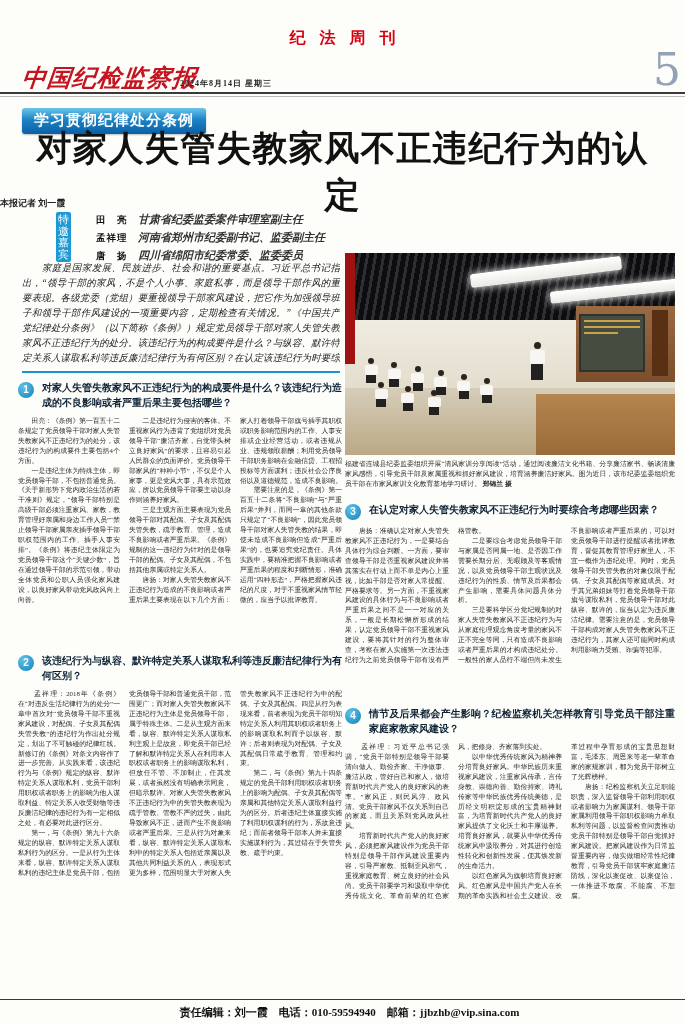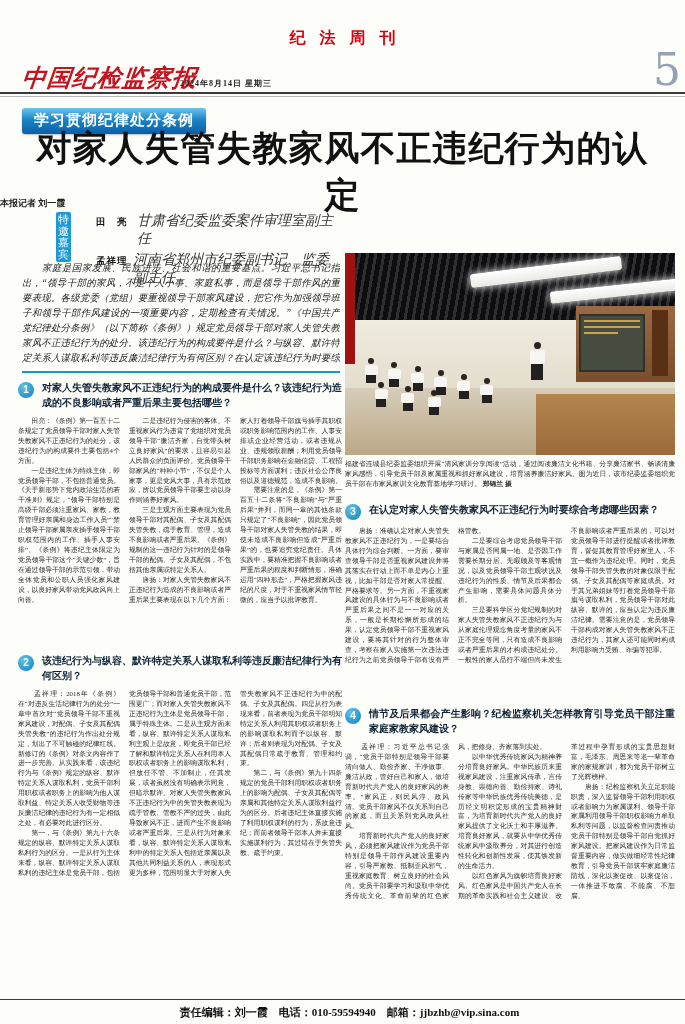--- a/index.html
+++ b/index.html
@@ -24,21 +24,21 @@
     letter-spacing:1px;color:#111;font-family:"DejaVu Serif",serif;}
   .byline{position:absolute;left:0;top:197px;width:100%;font-size:9px;font-weight:bold;color:#222;}
 
   
   .guest-panel{position:absolute;left:56px;top:212px;width:286px;display:flex;}
   .guest-label{width:15px;background:#1d9ad6;color:#fff;font-size:11px;line-height:11.5px;text-align:center;
     padding:2px 0;font-family:"Liberation Sans",sans-serif;word-break:break-all;border-radius:2px;align-self:flex-start;}
   .guest-rows{margin-left:25px;flex:1;}
   .guest-row{display:flex;margin-bottom:3px;align-items:baseline;}
   .guest-name{width:42px;font-size:9.5px;font-weight:bold;color:#111;letter-spacing:1px;}
-  .guest-title{font-size:14px;color:#333;font-style:italic;}
+  .guest-title{font-size:11px;color:#333;font-style:italic;font-weight:bold;}
 
   
   .intro{position:absolute;left:22px;top:261px;width:318px;height:106px;overflow:hidden;
     font-size:9.5px;line-height:1.58;color:#222;text-align:justify;font-style:italic;white-space:pre-line;word-break:break-all;}
   .intro-rule{position:absolute;left:22px;top:371px;width:318px;border-top:2px solid #1a96cf;}
 
   
   .qsection{position:absolute;}
   .qhead{display:flex;}
   .qnum{flex:0 0 16px;width:16px;height:16px;border-radius:50%;margin-right:8px;margin-top:1px;
@@ -104,20 +104,24 @@
     <div class="guest-label">特邀嘉宾</div>
     <div class="guest-rows">
       <div class="guest-row">
         <span class="guest-name">田　亮</span>
         <span class="guest-title">甘肃省纪委监委案件审理室副主任</span>
       </div>
       <div class="guest-row">
         <span class="guest-name">孟祥理</span>
         <span class="guest-title">河南省郑州市纪委副书记、监委副主任</span>
       </div>
+      <div class="guest-row">
+        <span class="guest-name">唐　扬</span>
+        <span class="guest-title">四川省绵阳市纪委常委、监委委员</span>
+      </div>
     </div>
   </div>
 
   <div class="intro">　　家庭是国家发展、民族进步、社会和谐的重要基点。习近平总书记指出，“领导干部的家风，不是个人小事、家庭私事，而是领导干部作风的重要表现。各级党委（党组）要重视领导干部家风建设，把它作为加强领导班子和领导干部作风建设的一项重要内容，定期检查有关情况。”《中国共产党纪律处分条例》（以下简称《条例》）规定党员领导干部对家人失管失教家风不正违纪行为的处分。该违纪行为的构成要件是什么？与纵容、默许特定关系人谋取私利等违反廉洁纪律行为有何区别？在认定该违纪行为时要综合考虑哪些因素？我们特邀纪检监察干部进行交流。</div>
   <div class="intro-rule"></div>
 
   <div class="photo">
     <div class="ph-ceiling"></div>
     <div class="ph-light1"></div>
     <div class="ph-light2"></div>

